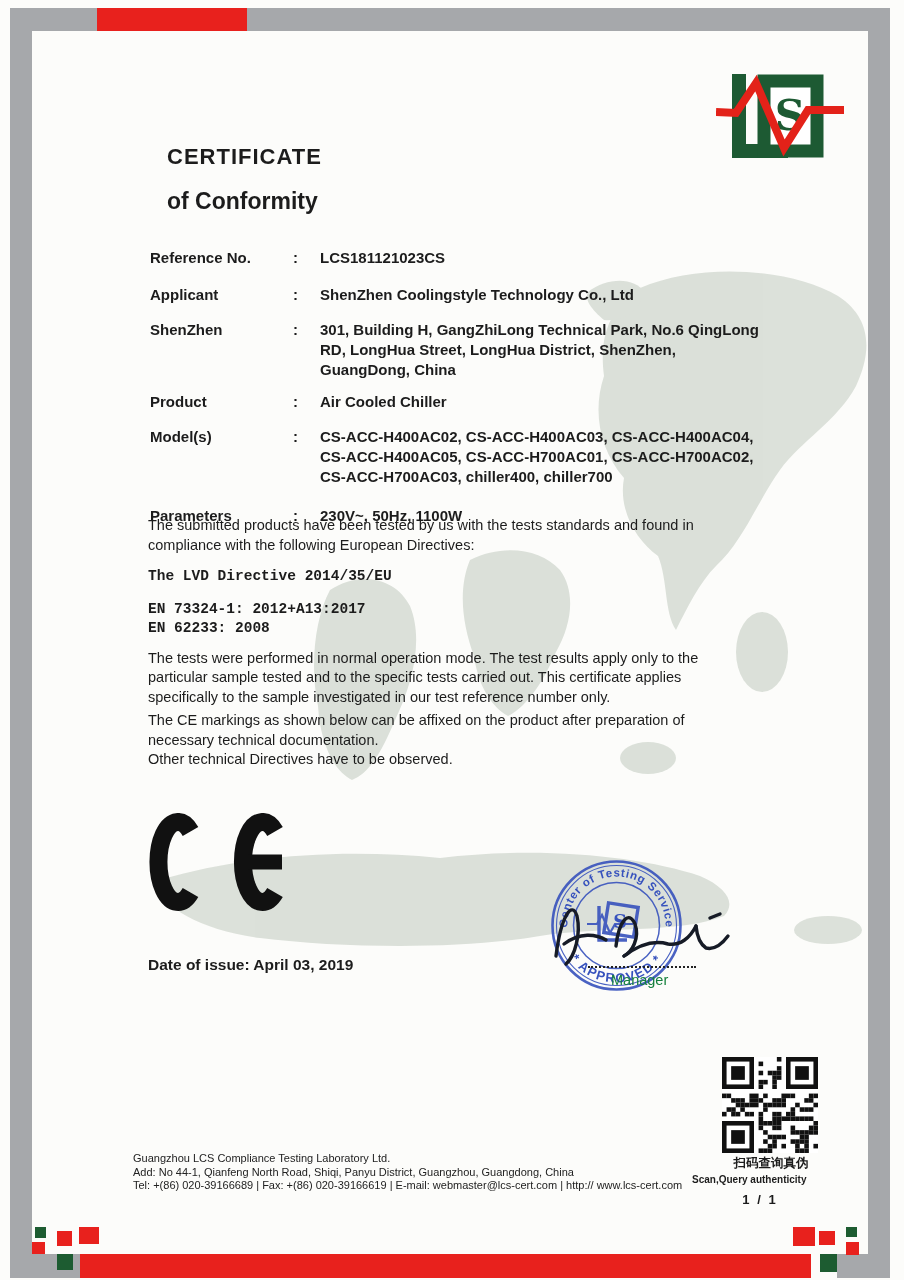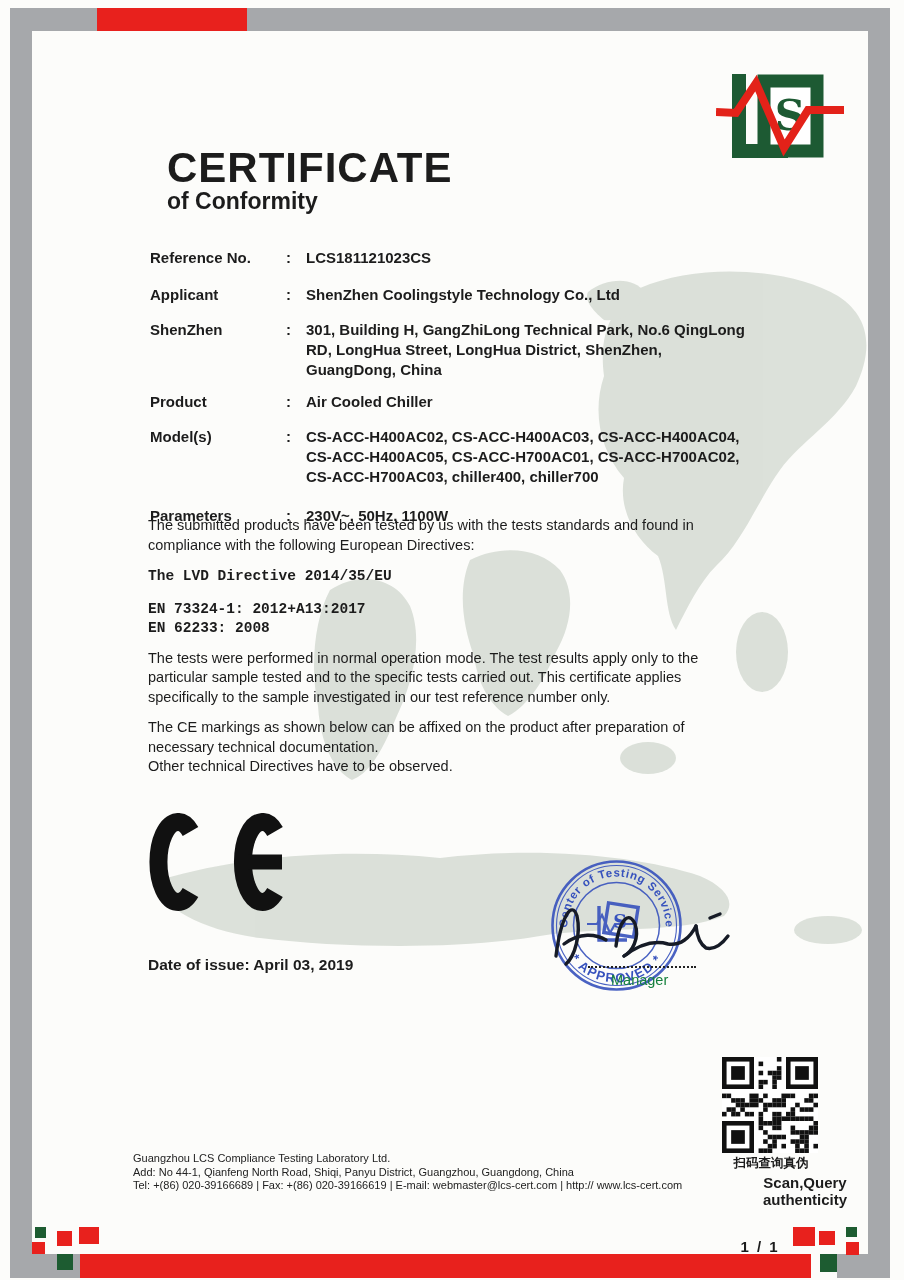--- a/index.html
+++ b/index.html
@@ -17,40 +17,40 @@
   .frame-right{left:868px;top:8px;width:22px;height:1270px;}
   .frame-bottom-left{left:10px;top:1254px;width:70px;height:24px;}
   .frame-bottom-right{left:837px;top:1254px;width:53px;height:24px;}
   .frame-bottom-red{position:absolute;left:80px;top:1254px;width:731px;height:24px;background:#e8211d;}
   .sq{position:absolute;}
   .sq.red{background:#e8211d;} .sq.green{background:#1d5c31;}
   
   .watermark{position:absolute;left:0;top:0;width:904px;height:1280px;z-index:0;pointer-events:none;}
   
   .content{position:absolute;left:0;top:0;width:904px;height:1280px;z-index:2;}
-  .title{position:absolute;left:167px;top:144px;font-size:42px;font-weight:bold;letter-spacing:1px;}
+  .title{position:absolute;left:167px;top:144px;font-size:22px;font-weight:bold;letter-spacing:1px;}
   .subtitle{position:absolute;left:167px;top:188px;font-size:23px;font-weight:bold;}
   .fields{position:absolute;left:150px;top:248px;width:600px;}
-  .frow{display:grid;grid-template-columns:136px 20px 440px;font-size:15px;line-height:20px;font-weight:bold;}
+  .frow{display:grid;grid-template-columns:136px 20px 440px;font-size:15px;line-height:20px;font-weight:bold;gap:7px;}
   .frow .colon{text-align:left;}
   .mb17{margin-bottom:17px}.mb15{margin-bottom:15px}.mb12{margin-bottom:12px}.mb19{margin-bottom:19px}
   .paras{position:absolute;left:148px;top:516px;width:592px;font-size:14.5px;line-height:19.5px;}
   .paras .b{font-weight:bold;font-family:Liberation Mono, monospace;}
   .p-mb12{margin-bottom:12px}.p-mb13{margin-bottom:13px}.p-mb10{margin-bottom:10px}
-  .p-mb8{margin-bottom:11px}.p-mb9{margin-bottom:0}
+  .p-mb8{margin-bottom:4px}.p-mb9{margin-bottom:0}
   .ce-mark{position:absolute;left:149px;top:813px;}
   .date-issue{position:absolute;left:148px;top:956px;font-size:15.5px;font-weight:bold;}
   .stamp{position:absolute;left:549px;top:858px;}
   .signature{position:absolute;left:542px;top:882px;}
   .sig-line{position:absolute;left:588px;top:966px;width:108px;border-bottom:2px dotted #222;}
   .signer{position:absolute;left:611px;top:972px;font-size:14.5px;color:#15803d;}
   .qr{position:absolute;left:722px;top:1057px;}
   .qr-zh{position:absolute;left:706px;top:1155px;width:130px;text-align:center;font-size:12.5px;font-weight:bold;}
-  .qr-en{position:absolute;left:720px;top:1174px;width:170px;text-align:center;font-size:15px;font-weight:bold;}
-  .page-num{position:absolute;left:700px;top:1192px;width:120px;text-align:center;font-size:15px;font-weight:bold;letter-spacing:2px;margin-top:46px;}
+  .qr-en{position:absolute;left:692px;top:1174px;width:170px;font-size:10px;font-weight:bold;}
+  .page-num{position:absolute;left:700px;top:1192px;width:120px;text-align:center;font-size:13px;font-weight:bold;letter-spacing:2px;}
   .footer{position:absolute;left:133px;top:1152px;width:560px;font-size:11px;line-height:13.5px;color:#222;}
   .visually-hidden{position:absolute;width:1px;height:1px;overflow:hidden;clip:rect(0 0 0 0);}
 </style>
 </head>
 <body>
 
 <div class="page">
 
   <svg class="watermark" viewBox="0 0 904 1280" xmlns="http://www.w3.org/2000/svg">
     <g fill="#d6dcd4" opacity="0.85">

